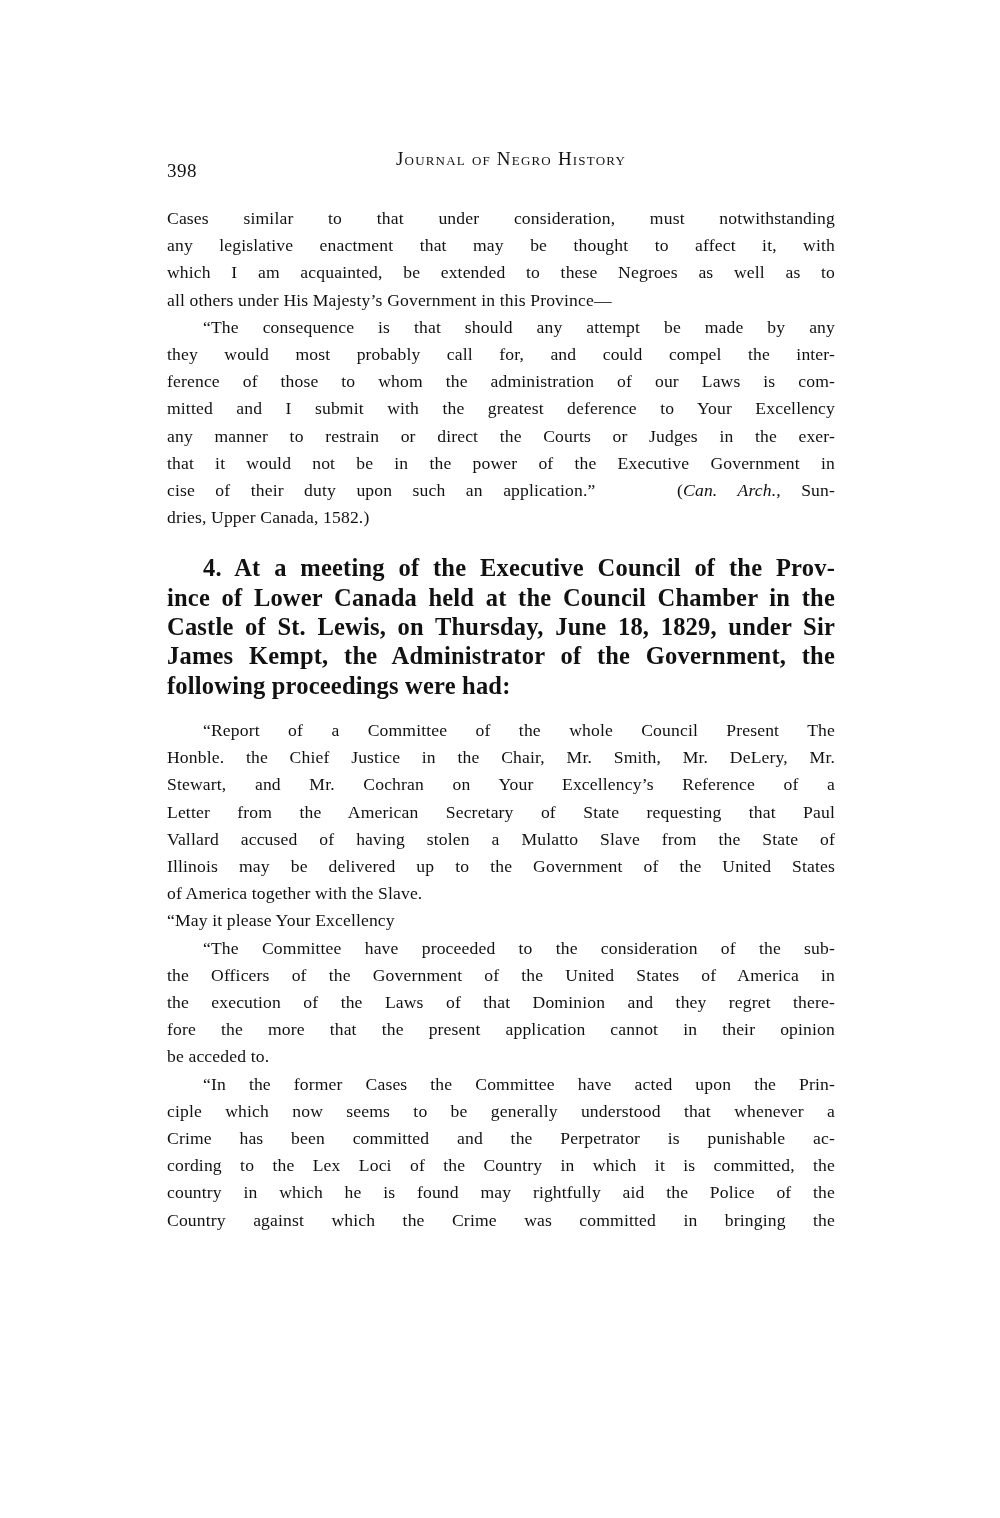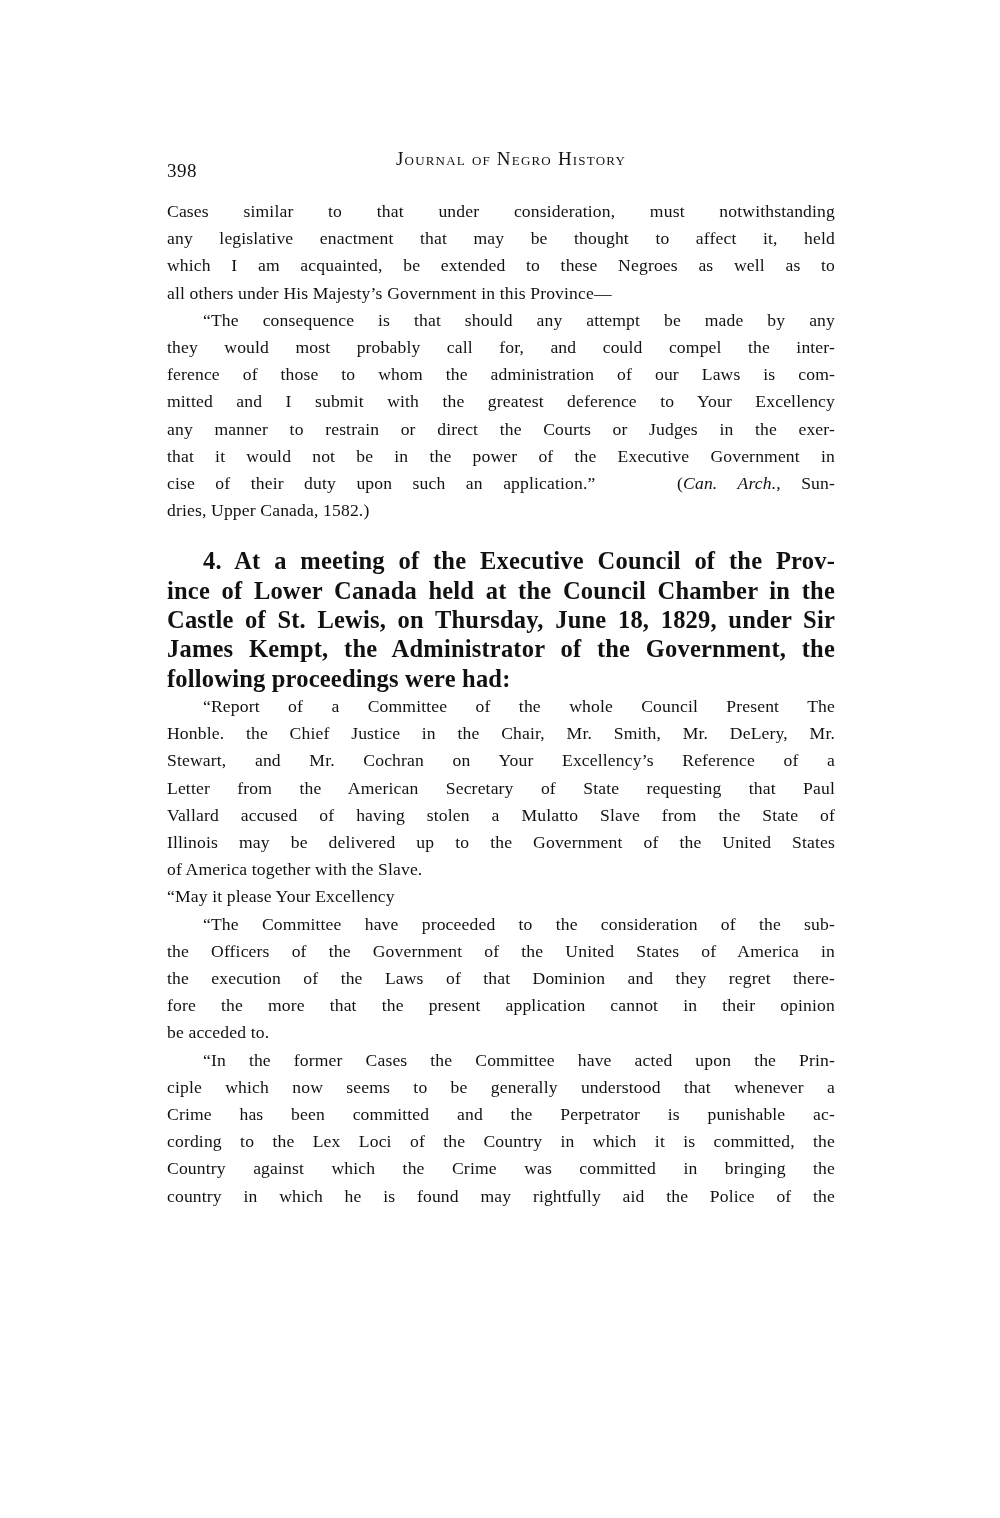--- a/index.html
+++ b/index.html
@@ -64,39 +64,39 @@
       padding-left: 36px;
     }
     .large {
       font-size: 24.5px;
       line-height: 29.3px;
       letter-spacing: 0.2px;
     }
     .large .indent {
       padding-left: 36px;
     }
-    #block-letter-end { margin-top: 26px; }
+    #block-letter-end { margin-top: 33px; }
     #block-consequence { margin-top: 0; }
     #block-section-4 { margin-top: 22px; font-weight: bold; }
-    #block-report { }
+    #block-report { margin-top: 17px; }
     em { font-style: italic; }
   </style>
 </head>
 <body>
 
 <div class="page">
 
   <div class="running-head">
     <span class="page-number">398</span>
     <span class="journal-title">Journal of Negro History</span>
   </div>
 
   <div class="block" id="block-letter-end">
     <span class="line">Cases similar to that under consideration, must notwithstanding</span>
-    <span class="line">any legislative enactment that may be thought to affect it, held</span>
+    <span class="line">any legislative enactment that may be thought to affect it, with</span>
     <span class="line">which I am acquainted, be extended to these Negroes as well as to</span>
     <span class="line last">all others under His Majesty’s Government in this Province—</span>
   </div>
 
   <div class="block" id="block-consequence">
     <span class="line indent">“The consequence is that should any attempt be made by any</span>
     <span class="line">they would most probably call for, and could compel the inter-</span>
     <span class="line">ference of those to whom the administration of our Laws is com-</span>
     <span class="line">mitted and I submit with the greatest deference to Your Excellency</span>
     <span class="line">any manner to restrain or direct the Courts or Judges in the exer-</span>
@@ -130,17 +130,17 @@
     <span class="line">the execution of the Laws of that Dominion and they regret there-</span>
     <span class="line">fore the more that the present application cannot in their opinion</span>
     <span class="line last">be acceded to.</span>
   </div>
 
   <div class="block" id="block-former-cases">
     <span class="line indent">“In the former Cases the Committee have acted upon the Prin-</span>
     <span class="line">ciple which now seems to be generally understood that whenever a</span>
     <span class="line">Crime has been committed and the Perpetrator is punishable ac-</span>
     <span class="line">cording to the Lex Loci of the Country in which it is committed, the</span>
+    <span class="line">country in which he is found may rightfully aid the Police of the</span>
     <span class="line">Country against which the Crime was committed in bringing the</span>
-    <span class="line">country in which he is found may rightfully aid the Police of the</span>
   </div>
 
 </div>
 
 </body></html>

